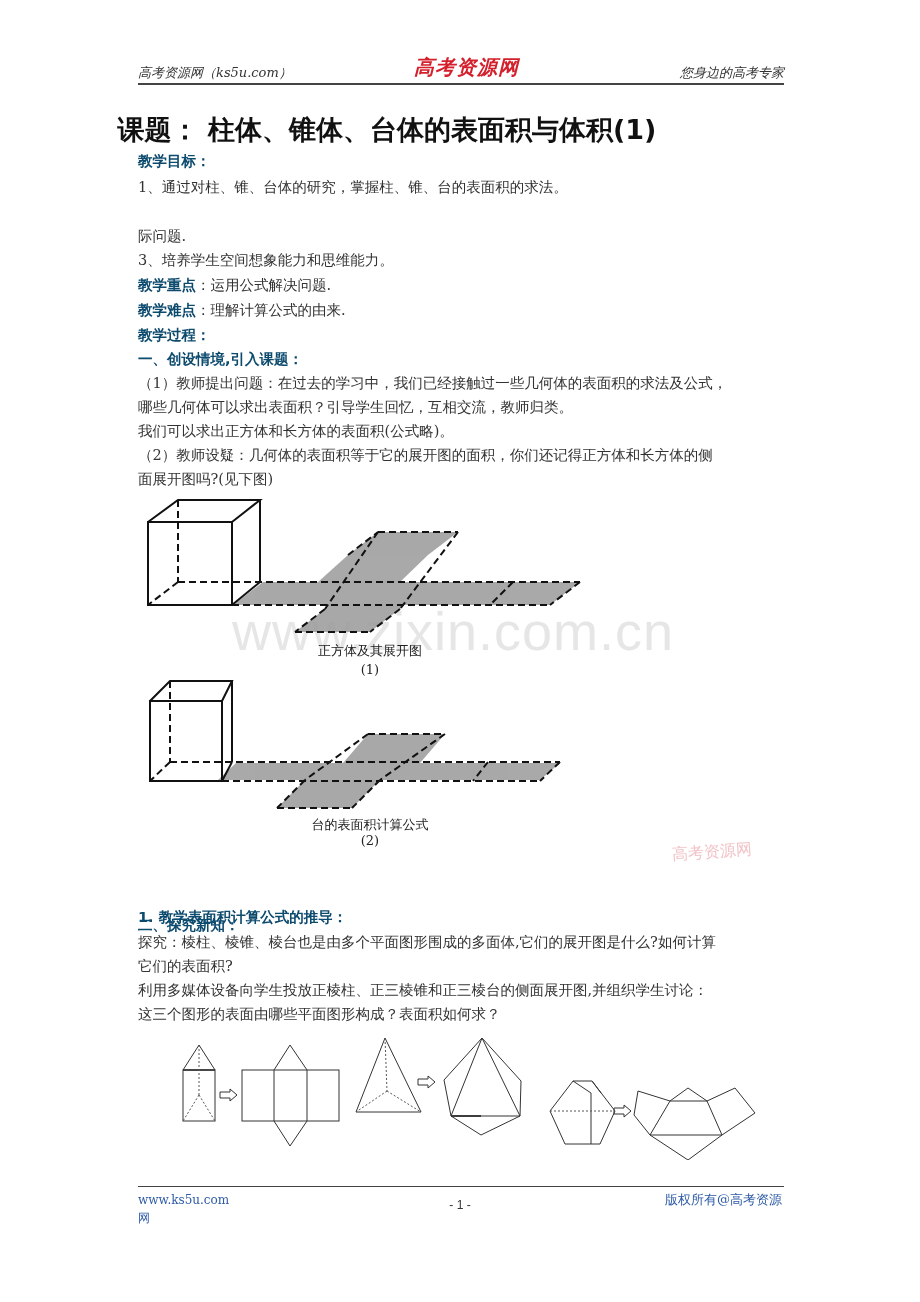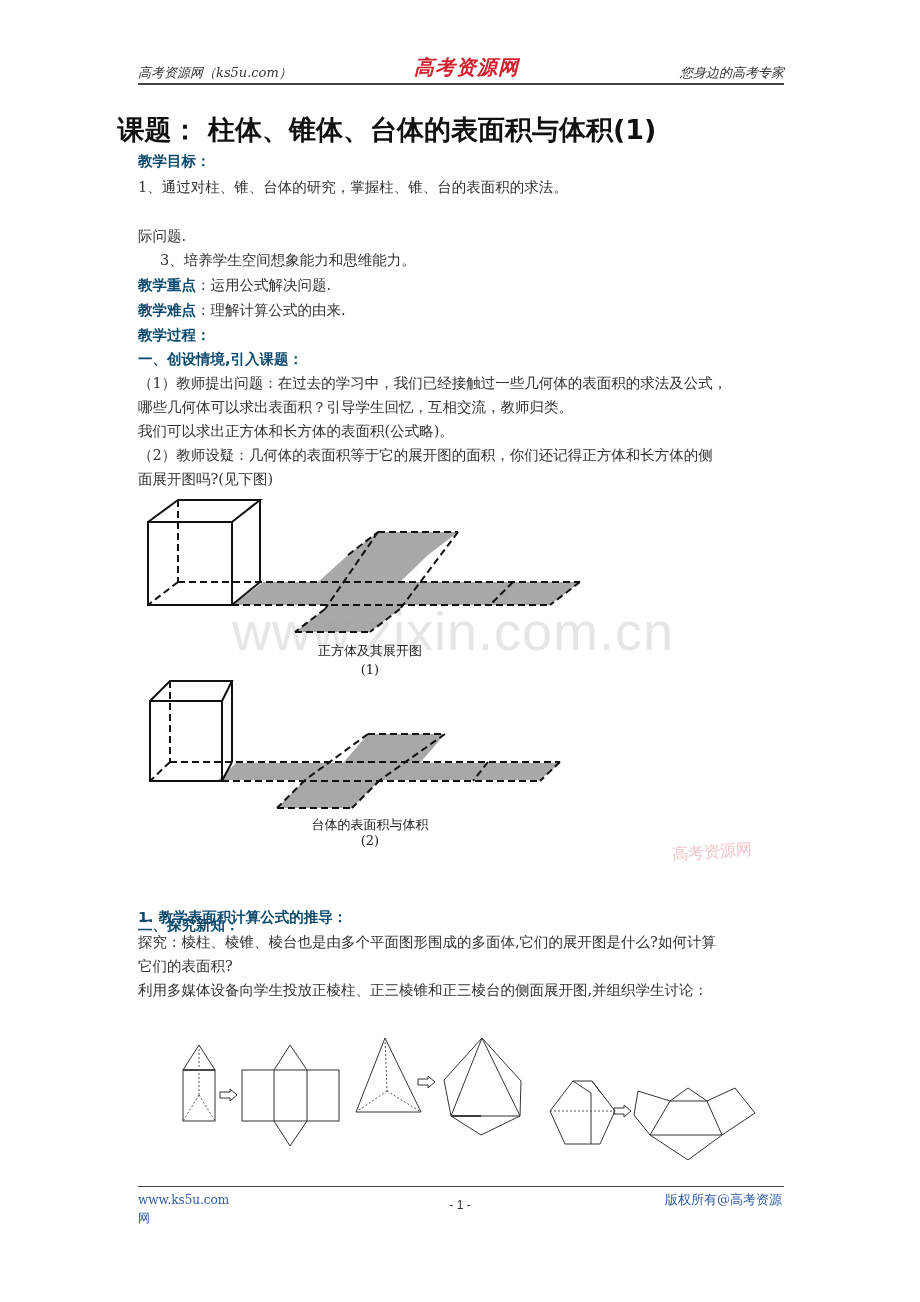--- a/index.html
+++ b/index.html
@@ -41,21 +41,21 @@
     <span class="hdr-center">高考资源网</span>
     <span class="hdr-right">您身边的高考专家</span>
   </div>
   <div class="hdr-rule"></div>
 
   <div class="title">课题：  柱体、锥体、台体的表面积与体积(1)</div>
 
   <div class="line b" style="top:152px;">教学目标：</div>
   <div class="line" style="top:178px;">1、通过对柱、锥、台体的研究，掌握柱、锥、台的表面积的求法。</div>
   <div class="line" style="top:227px;">际问题.</div>
-  <div class="line" style="top:251px;margin-left:22px;">3、培养学生空间想象能力和思维能力。</div>
+  <div class="line" style="top:251px;">3、培养学生空间想象能力和思维能力。</div>
 
   <div class="line" style="top:276px;">
     <span class="b">教学重点</span><span>：</span><span>运用公式解决问题.</span>
   </div>
   <div class="line" style="top:301px;">
     <span class="b">教学难点</span><span>：</span><span>理解计算公式的由来.</span>
   </div>
   <div class="line b" style="top:326px;">教学过程：</div>
   <div class="line b" style="top:350px;">一、创设情境,引入课题：</div>
 
@@ -123,30 +123,31 @@
       <line x1="420" y1="88" x2="400" y2="107"></line>
       <line x1="228" y1="60" x2="305" y2="60"></line>
       <line x1="228" y1="60" x2="165" y2="106"></line>
       <line x1="305" y1="60" x2="240" y2="106"></line>
       <line x1="165" y1="106" x2="137" y2="134"></line>
       <line x1="137" y1="134" x2="212" y2="134"></line>
       <line x1="240" y1="106" x2="212" y2="134"></line>
       <line x1="348" y1="88" x2="333" y2="107"></line>
     </g>
   </svg>
-  <div class="cap" style="left:300px; top:816px; width:140px;">台体的表面积与体积</div>
+  <div class="cap" style="left:300px; top:816px; width:140px;">台的表面积计算公式</div>
   <div class="cap" style="left:300px; top:833px; width:140px;">(2)</div>
 
   <div class="stamp">高考资源网</div>
 
   <div class="line b" style="top:916px;">二、探究新知：</div>
   <div class="line b" style="top:908px;">1. 教学表面积计算公式的推导：</div>
   <div class="line" style="top:933px;">探究：棱柱、棱锥、棱台也是由多个平面图形围成的多面体,它们的展开图是什么?如何计算</div>
   <div class="line" style="top:957px;">它们的表面积?</div>
   <div class="line" style="top:981px;">利用多媒体设备向学生投放正棱柱、正三棱锥和正三棱台的侧面展开图,并组织学生讨论：</div>
+  <div class="line" style="top:1005px;">这三个图形的表面由哪些平面图形构成？表面积如何求？</div>
 
   <svg class="fig" style="left:170px; top:1030px;" width="620" height="130">
     <g stroke="#333" stroke-width="1" fill="none">
 
       <line x1="13" y1="40" x2="29" y2="15"></line>
       <line x1="29" y1="15" x2="45" y2="40"></line>
       <rect x="13" y="40" width="32" height="51"></rect>
       <line x1="13" y1="40" x2="45" y2="40" stroke-width="1.6"></line>
 
       <polygon points="50,62 60,62 60,59 67,65 60,71 60,68 50,68"></polygon>

